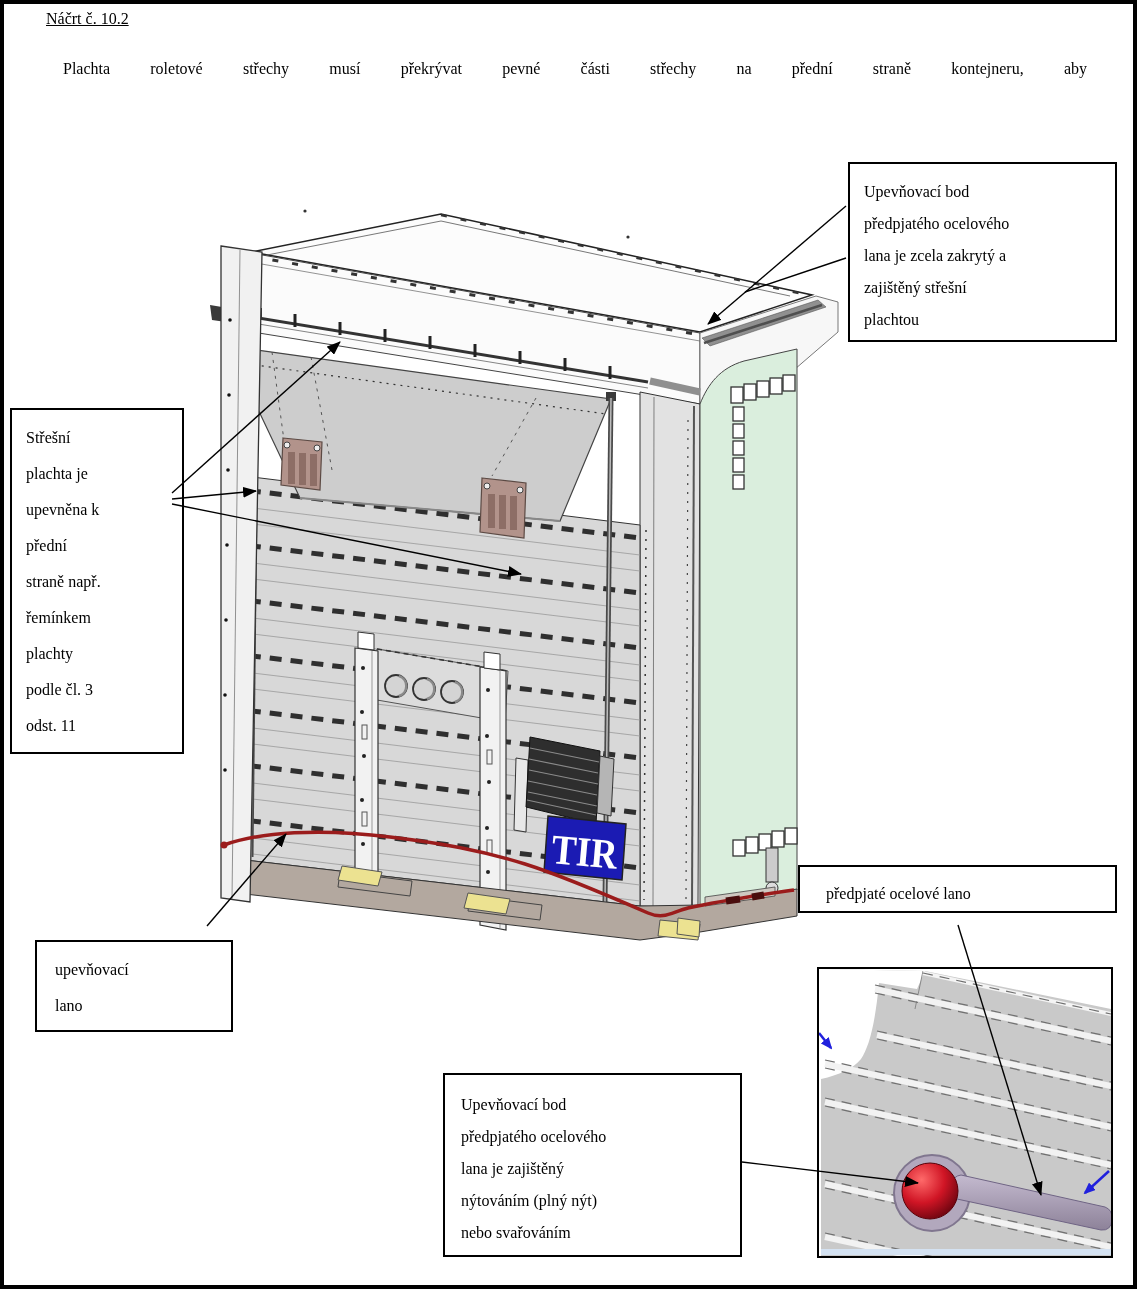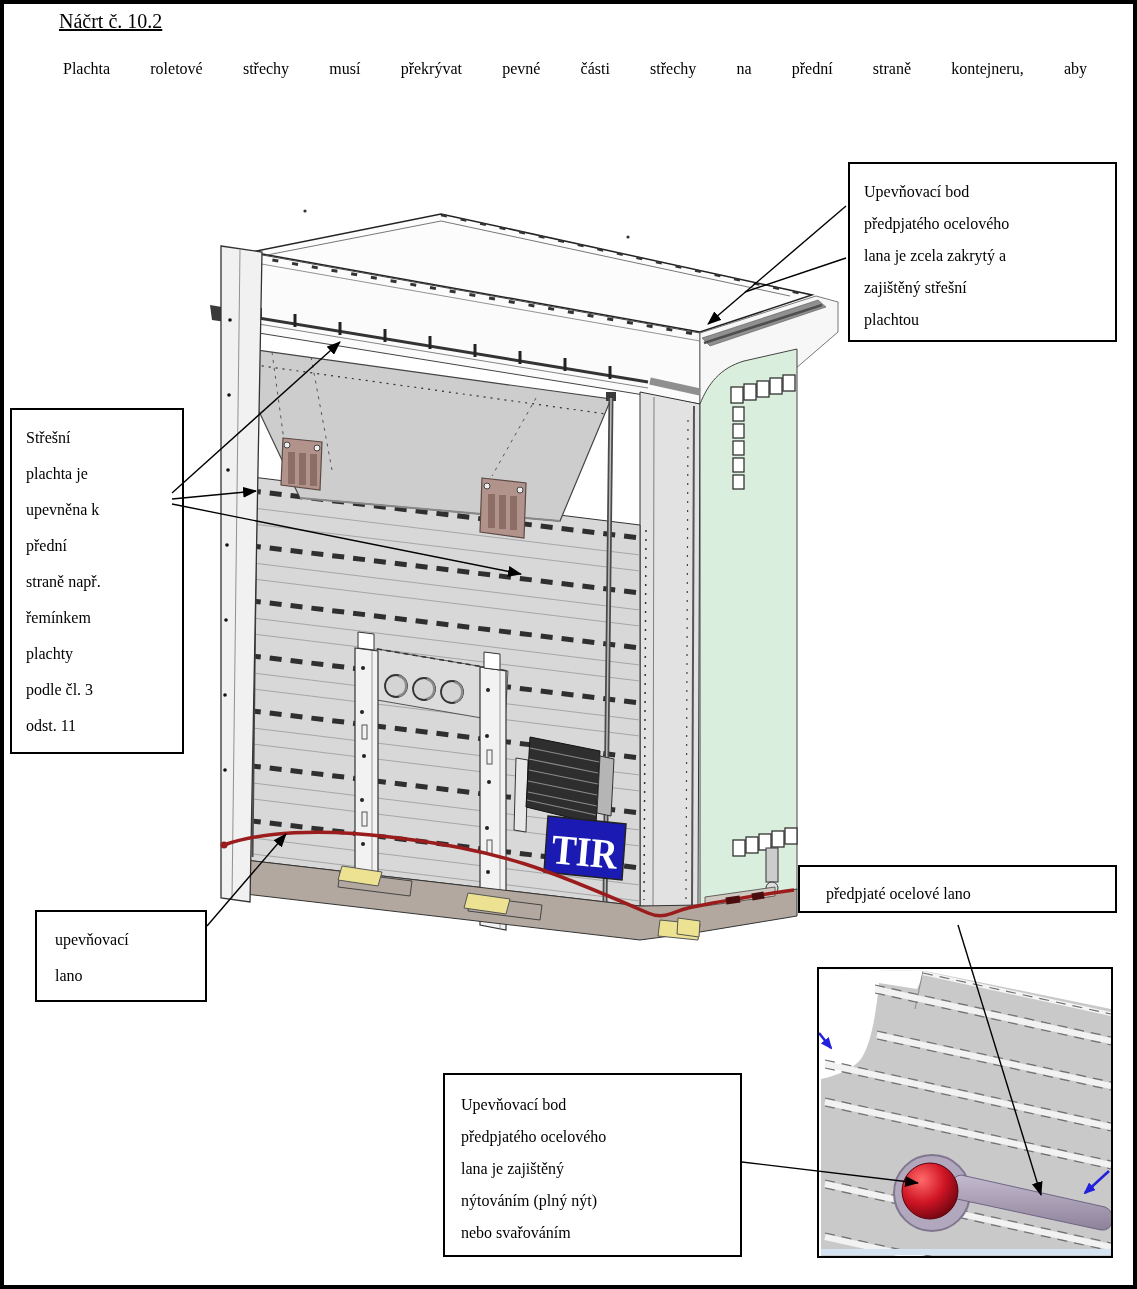--- a/index.html
+++ b/index.html
@@ -1,27 +1,27 @@
 <!DOCTYPE html>
 <html><head>
 <meta charset="utf-8">
 <style>
   html,body{margin:0;padding:0;background:#fff;}
   body{width:1137px;height:1289px;position:relative;overflow:hidden;
        font-family:"Liberation Serif","DejaVu Serif",serif;color:#000;}
   .frame{position:absolute;left:0;top:0;width:1129px;height:1281px;border:4px solid #000;z-index:1;}
-  .title{position:absolute;left:59px;top:10px;font-size:20px;text-decoration:underline;z-index:30;}
+  .title{position:absolute;left:46px;top:10px;font-size:16px;text-decoration:underline;z-index:30;}
   .para{position:absolute;left:63px;top:54px;width:1024px;z-index:30;}
   .para-line{font-size:16px;line-height:30px;text-align:justify;}
   .para-line.first{text-align-last:justify;}
   .callout{position:absolute;background:#fff;border:2px solid #000;font-size:16px;
            white-space:pre-line;z-index:30;box-sizing:border-box;}
   .co-left{left:10px;top:408px;width:174px;height:346px;padding:10px 0 0 14px;line-height:36px;}
   .co-topright{left:848px;top:162px;width:269px;height:180px;padding:12px 0 0 14px;line-height:32px;}
-  .co-rope{left:35px;top:910px;width:172px;height:92px;padding:10px 0 0 18px;line-height:36px;}
+  .co-rope{left:35px;top:940px;width:198px;height:92px;padding:10px 0 0 18px;line-height:36px;}
   .co-steel{left:798px;top:865px;width:319px;height:48px;padding:15px 0 0 26px;line-height:24px;}
   .co-bottom{left:443px;top:1073px;width:299px;height:184px;padding:14px 0 0 16px;line-height:32px;}
   .inset{position:absolute;left:817px;top:967px;width:296px;height:291px;border:2px solid #000;
          box-sizing:border-box;background:#fff;z-index:20;}
   .mainsvg{position:absolute;left:0;top:0;z-index:10;}
   .oversvg{position:absolute;left:0;top:0;z-index:40;pointer-events:none;}
 </style>
 </head>
 <body>
 

